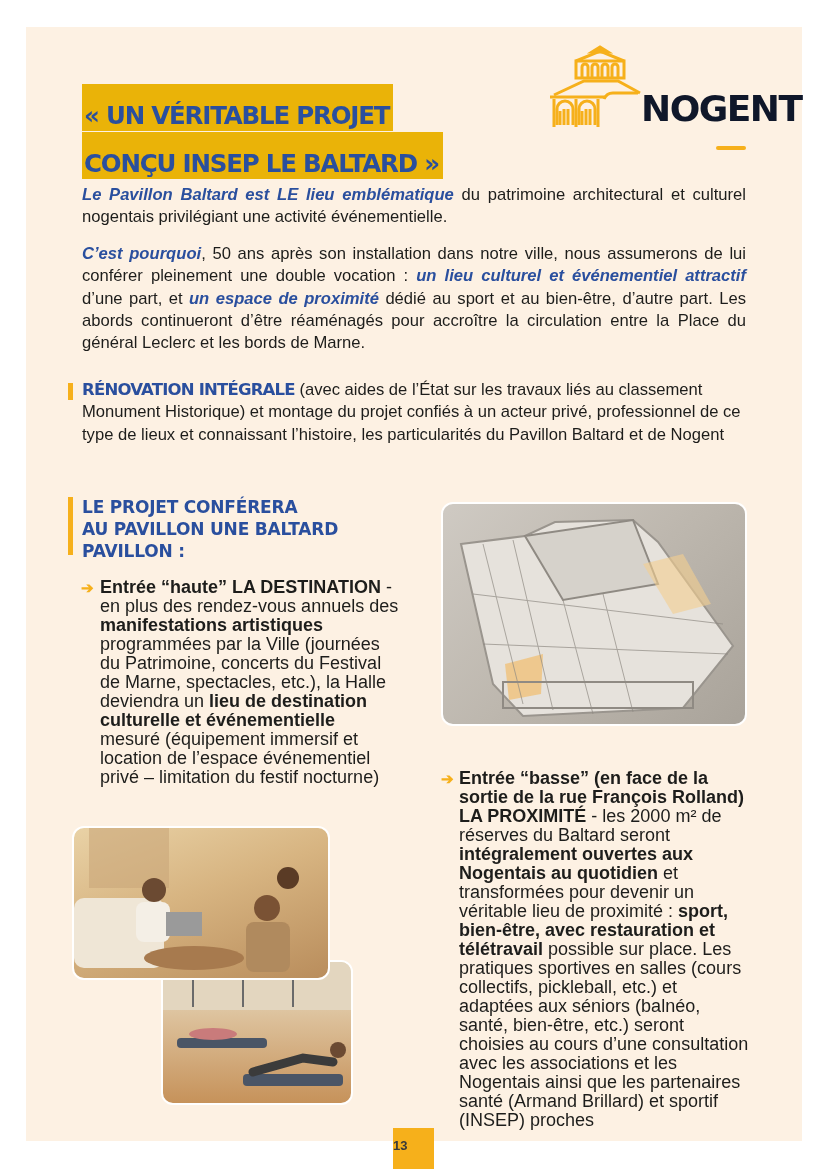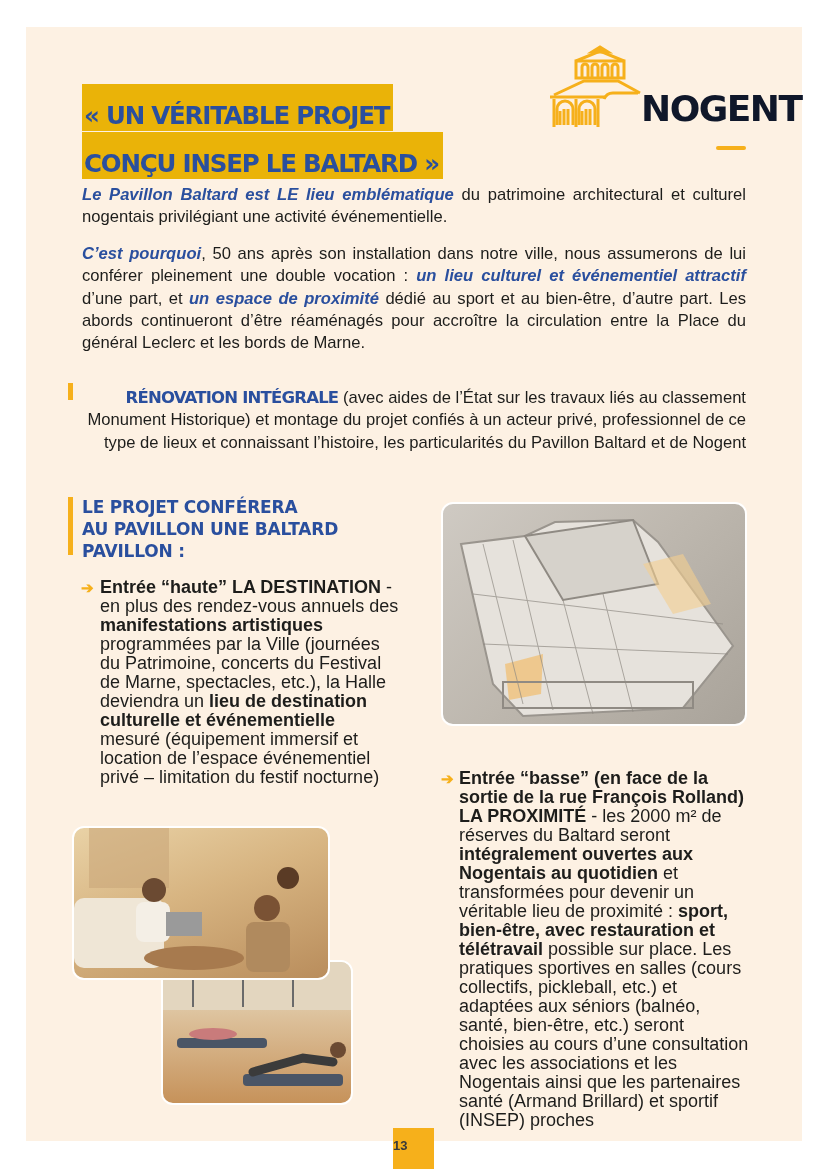--- a/index.html
+++ b/index.html
@@ -52,21 +52,21 @@
 </div>
 
 <div class="para" style="top:184px">
   <span class="em">Le Pavillon Baltard est LE lieu emblématique</span><span> du patrimoine architectural et culturel nogentais privilégiant une activité événementielle.</span>
 </div>
 <div class="para" style="top:243px">
   <span class="em">C’est pourquoi</span><span>, 50 ans après son installation dans notre ville, nous assumerons de lui conférer pleinement une double vocation : </span><span class="em">un lieu culturel et événementiel attractif</span><span> d’une part, et </span><span class="em">un espace de proximité</span><span> dédié au sport et au bien-être, d’autre part. Les abords continueront d’être réaménagés pour accroître la circulation entre la Place du général Leclerc et les bords de Marne.</span>
 </div>
 
 <div class="bar" style="left:68px;top:383px;height:17px"></div>
-<div class="para" style="top:387px;text-align:right">
+<div class="para" style="top:379px;text-align:left">
   <span class="reno-title">RÉNOVATION INTÉGRALE</span><span> (avec aides de l’État sur les travaux liés au classement Monument Historique) et montage du projet confiés à un acteur privé, professionnel de ce type de lieux et connaissant l’histoire, les particularités du Pavillon Baltard et de Nogent</span>
 </div>
 
 <div class="bar" style="left:68px;top:497px;height:58px"></div>
 <div class="sec-title">
   <span>LE PROJET CONFÉRERA</span><br>
   <span>AU PAVILLON UNE BALTARD</span><br>
   <span>PAVILLON :</span>
 </div>
 

